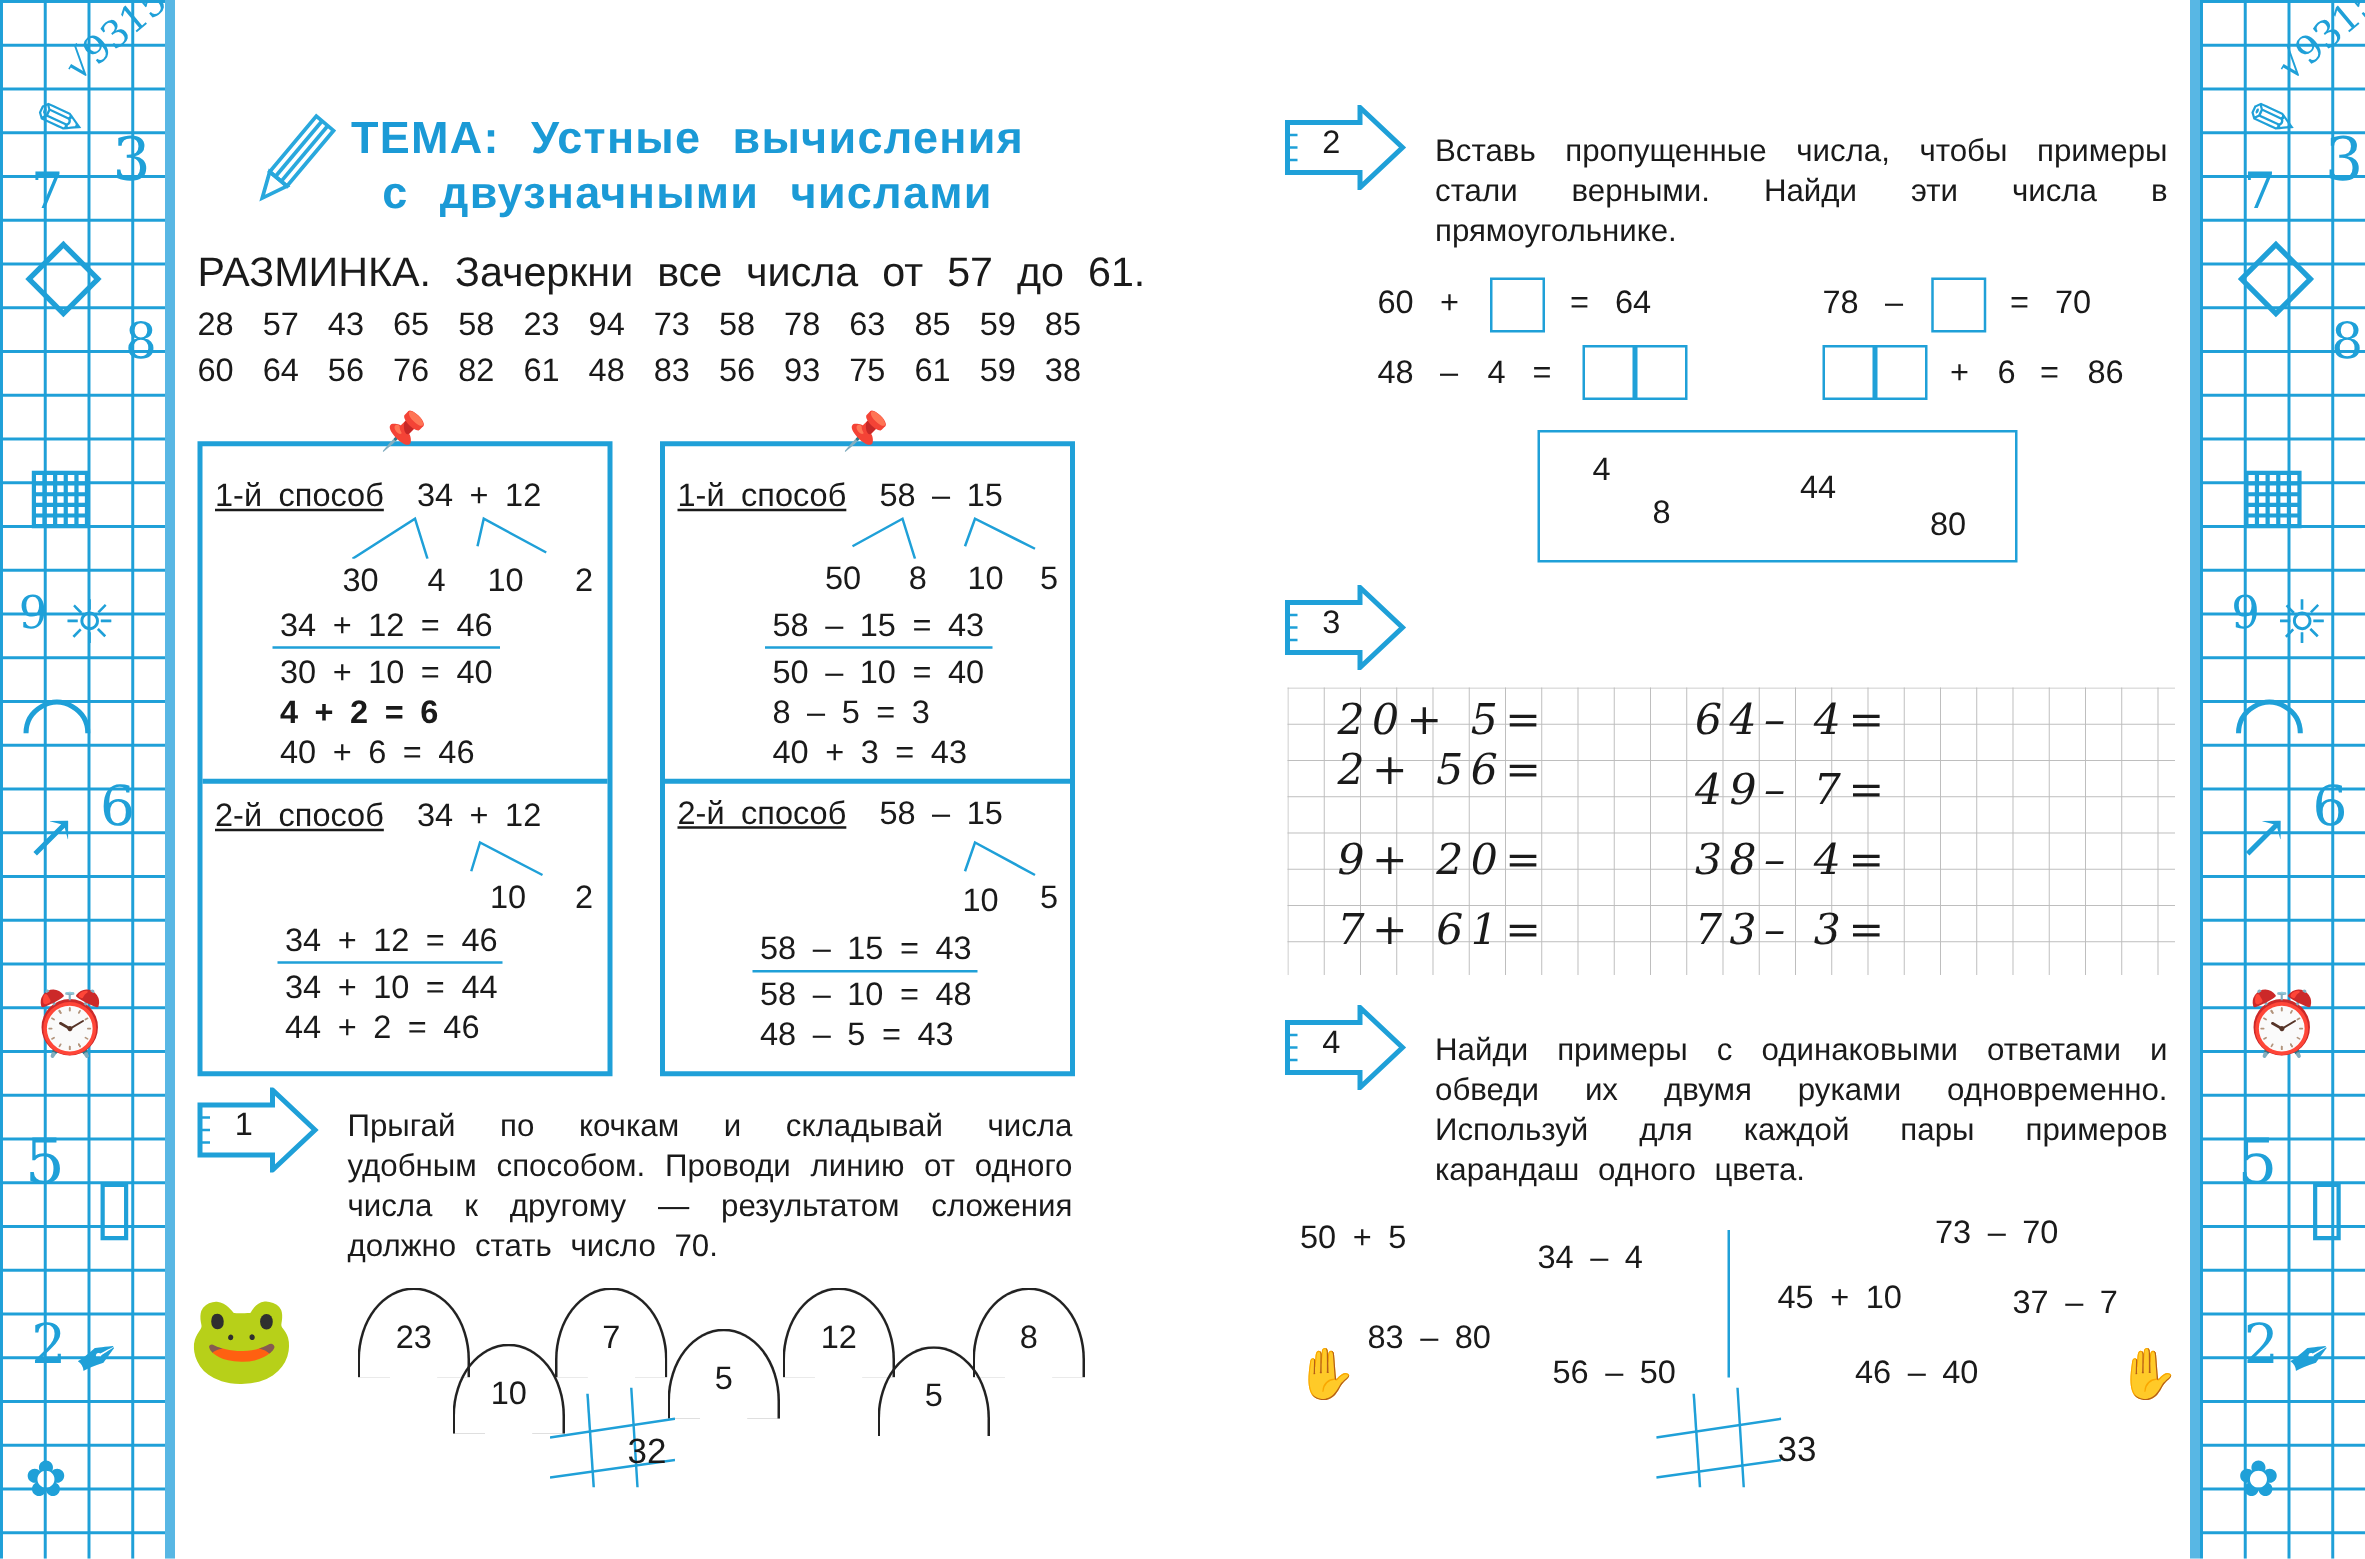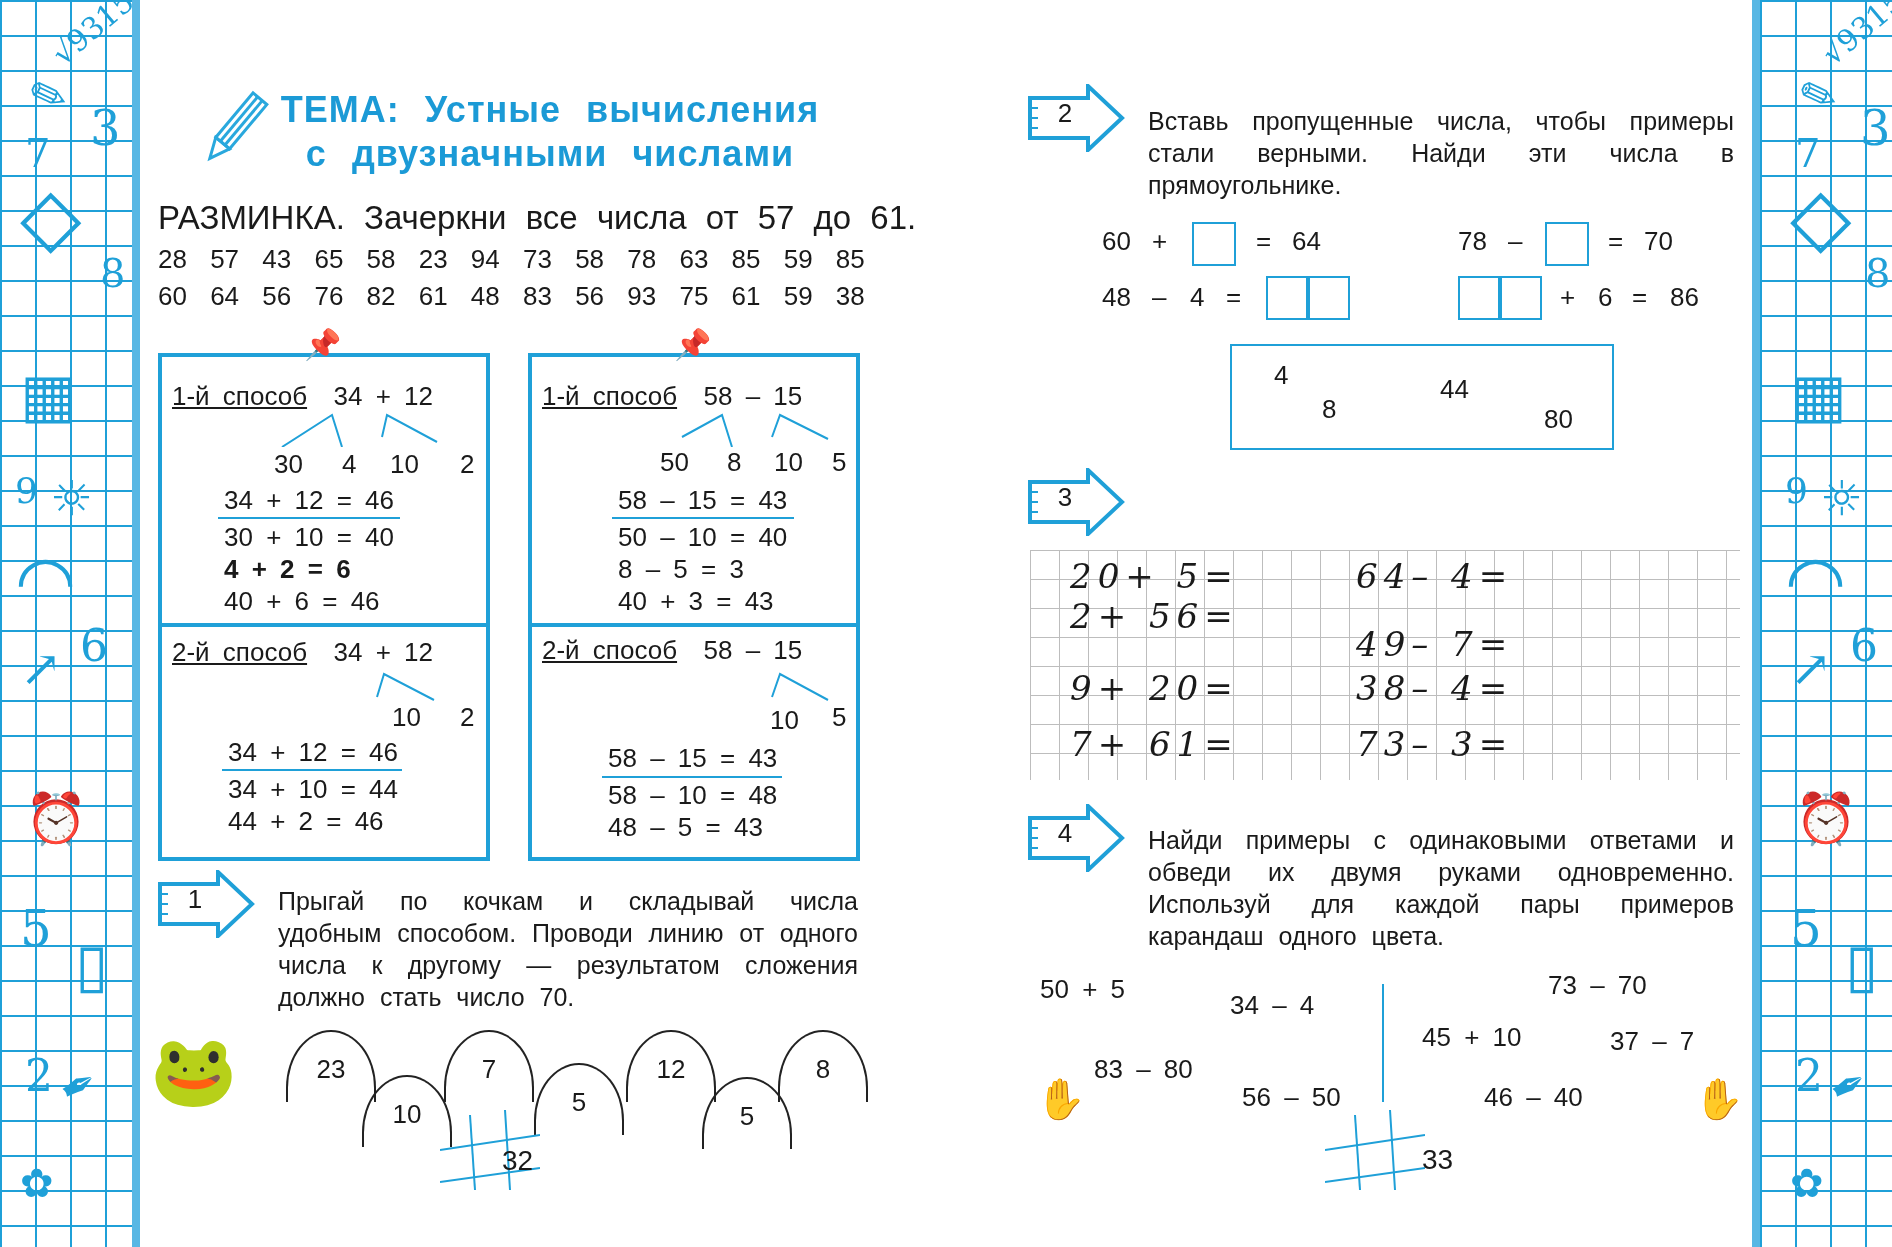--- a/index.html
+++ b/index.html
@@ -260,21 +260,21 @@
   <div class="badge" style="left:26px;top:468px;">
       <span class="num">3</span>
     </div>
 
   <div class="grid" style="left:30px;top:550px;width:710px;height:230px;">
     <div class="abs hand" style="left:40px;top:6px;">20+ 5=</div>
     <div class="abs hand" style="left:40px;top:46px;">2+ 56=</div>
     <div class="abs hand" style="left:40px;top:118px;">9+ 20=</div>
     <div class="abs hand" style="left:40px;top:174px;">7+ 61=</div>
     <div class="abs hand" style="left:326px;top:6px;">64– 4=</div>
-    <div class="abs hand" style="left:326px;top:74px;">49– 7=</div>
+    <div class="abs hand" style="left:326px;top:62px;">49– 7=</div>
     <div class="abs hand" style="left:326px;top:118px;">38– 4=</div>
     <div class="abs hand" style="left:326px;top:174px;">73– 3=</div>
   </div>
 
   <svg class="badge" style="left:26px;top:804px;" viewBox="0 0 100 68">
     <polygon points="4,14 62,14 62,2 96,34 62,66 62,54 4,54" fill="#fff" stroke="#1fa0d8" stroke-width="4"></polygon>
     <line x1="4" y1="24" x2="12" y2="24" stroke="#1fa0d8" stroke-width="2"></line>
       <line x1="4" y1="34" x2="12" y2="34" stroke="#1fa0d8" stroke-width="2"></line>
       <line x1="4" y1="44" x2="12" y2="44" stroke="#1fa0d8" stroke-width="2"></line>
   </svg>

